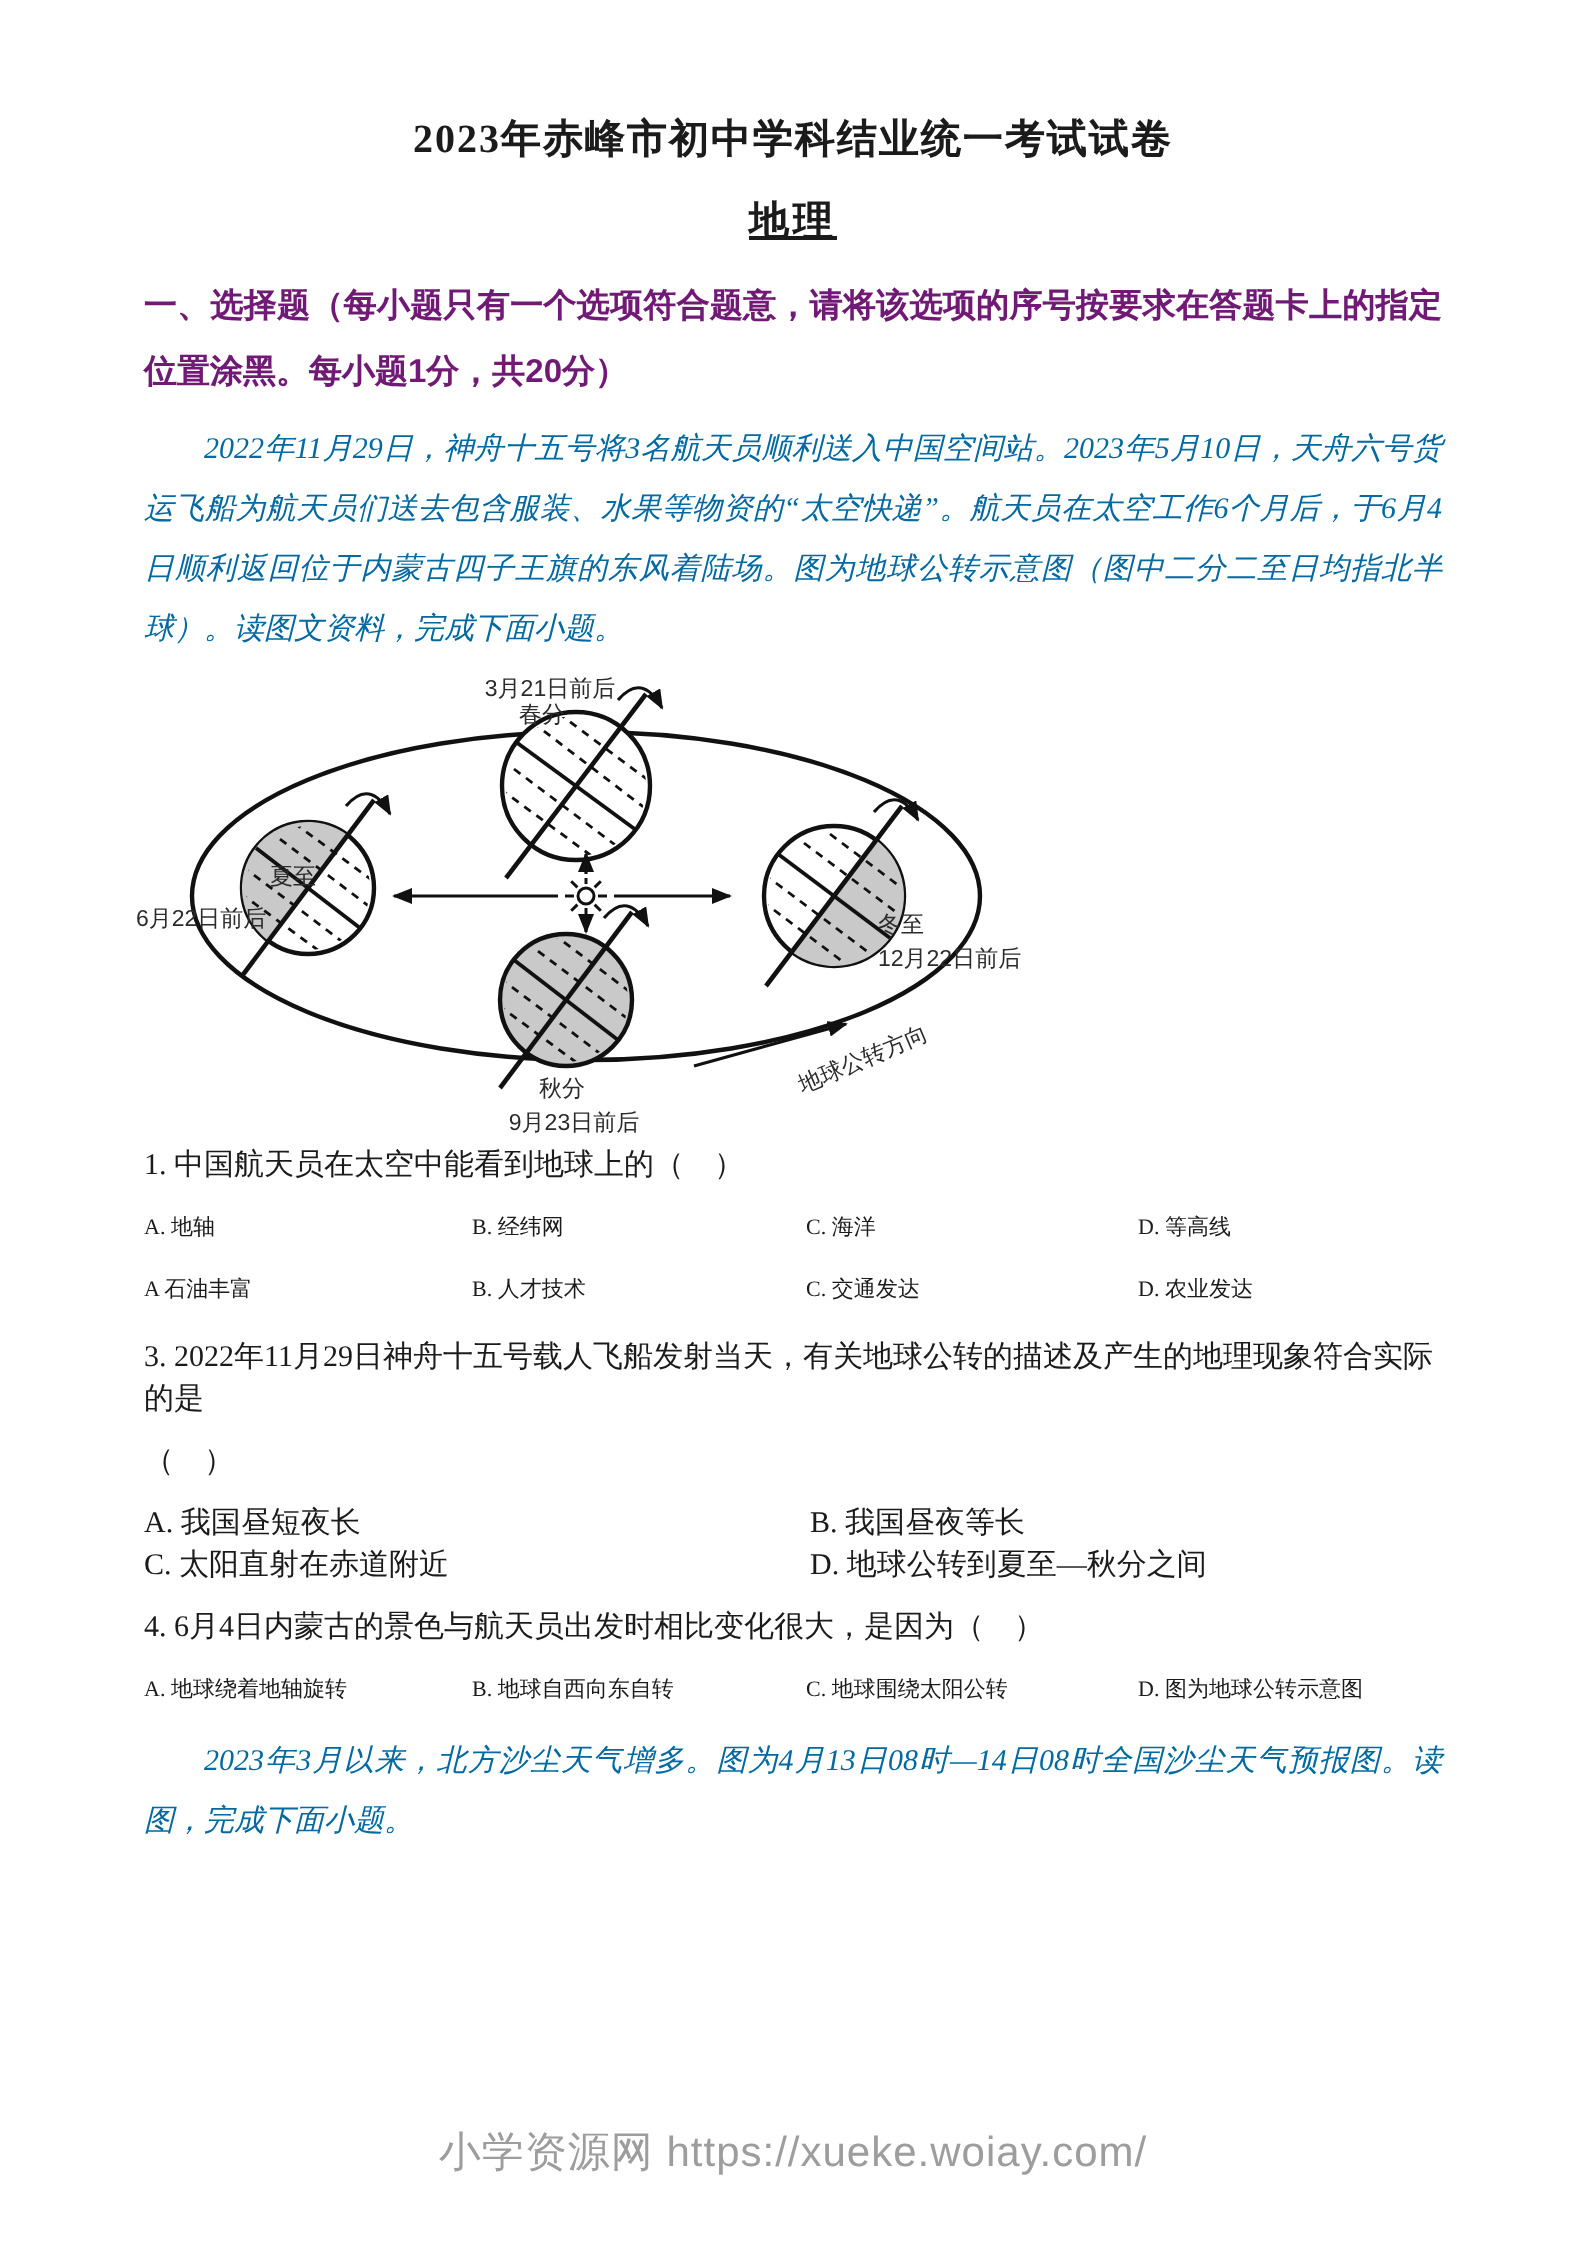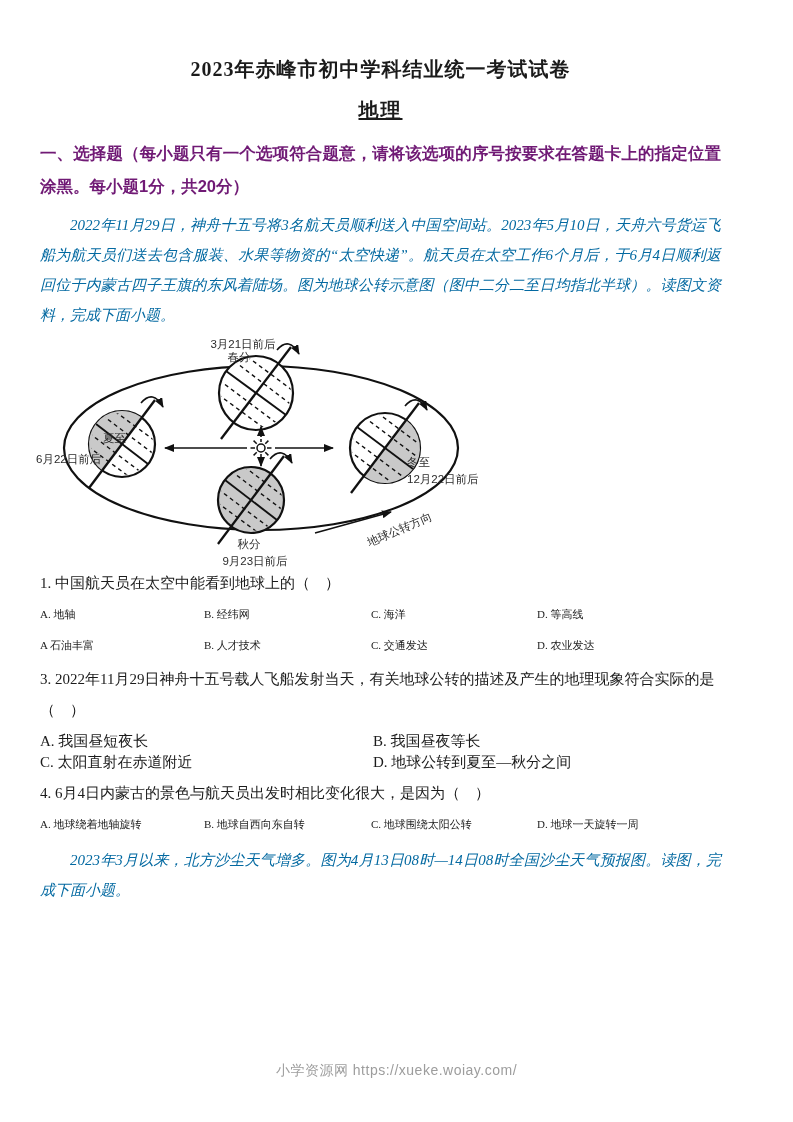--- a/index.html
+++ b/index.html
@@ -1,41 +1,41 @@
 <!DOCTYPE html>
 <html><head>
 <meta charset="utf-8">
 <style>
   html,body{margin:0;padding:0;}
   body{
     width:793px;height:1122px;background:#ffffff;position:relative;overflow:hidden;
     font-family:"Liberation Serif", serif;color:#1b1b1b;
   }
-  .page{padding:56px 72px 0 40px;}
+  .page{padding:56px 72px 0 72px;}
   .title{font-size:20px;font-weight:bold;text-align:center;margin:0 0 14px 0;letter-spacing:1px;}
   .subject{font-size:20px;font-weight:bold;text-align:center;margin:0 0 13px 0;letter-spacing:2px;text-decoration:underline;}
   .section-heading{
     font-family:"Liberation Sans", sans-serif;
     font-size:16.5px;font-weight:bold;line-height:33px;margin:0 0 7px 0;
     text-align:justify;color:#701a75;
   }
   .intro{
     font-size:15px;font-style:italic;line-height:30px;margin:0;
     text-align:justify;text-indent:2em;color:#0369a1;
   }
   .figure{margin:4px 0 4px -7px;line-height:0;}
   svg text{font-family:"Liberation Sans", sans-serif;font-size:11.5px;fill:#2b2b2b;font-style:normal;}
   .qline{font-size:15px;line-height:21px;margin:0 0 10px 0;}
   .opts4{display:grid;grid-template-columns:164px 167px 166px 1fr;font-size:11px;line-height:21px;margin:0 0 10px 0;}
   .opts2{display:grid;grid-template-columns:333px 1fr;font-size:15px;line-height:21px;margin:0 0 10px 0;}
   .q3-extra{margin-top:13px;}
   .intro2{margin-top:2px;}
   .footer{
     position:absolute;left:0;right:0;top:1062px;text-align:center;
-    font-family:"Liberation Sans", sans-serif;font-size:14px;color:#9d9d9d;letter-spacing:0.5px;
+    font-family:"Liberation Sans", sans-serif;font-size:21px;color:#9d9d9d;letter-spacing:0.5px;
   }
 </style>
 </head>
 <body>
 
 <div class="page">
 
   <h1 class="title">2023年赤峰市初中学科结业统一考试试卷</h1>
   <h2 class="subject">地理</h2>
 
@@ -176,20 +176,20 @@
     <span>B. 我国昼夜等长</span>
     <span>C. 太阳直射在赤道附近</span>
     <span>D. 地球公转到夏至—秋分之间</span>
   </div>
 
   <p class="qline">4. 6月4日内蒙古的景色与航天员出发时相比变化很大，是因为（　）</p>
   <div class="opts4">
     <span>A. 地球绕着地轴旋转</span>
     <span>B. 地球自西向东自转</span>
     <span>C. 地球围绕太阳公转</span>
-    <span>D. 地球一天旋转一周</span>
+    <span>D. 图为地球公转示意图</span>
   </div>
 
   <p class="intro intro2">2023年3月以来，北方沙尘天气增多。图为4月13日08时—14日08时全国沙尘天气预报图。读图，完成下面小题。</p>
 
 </div>
 
 <div class="footer">小学资源网 https://xueke.woiay.com/</div>
 
 </body></html>

